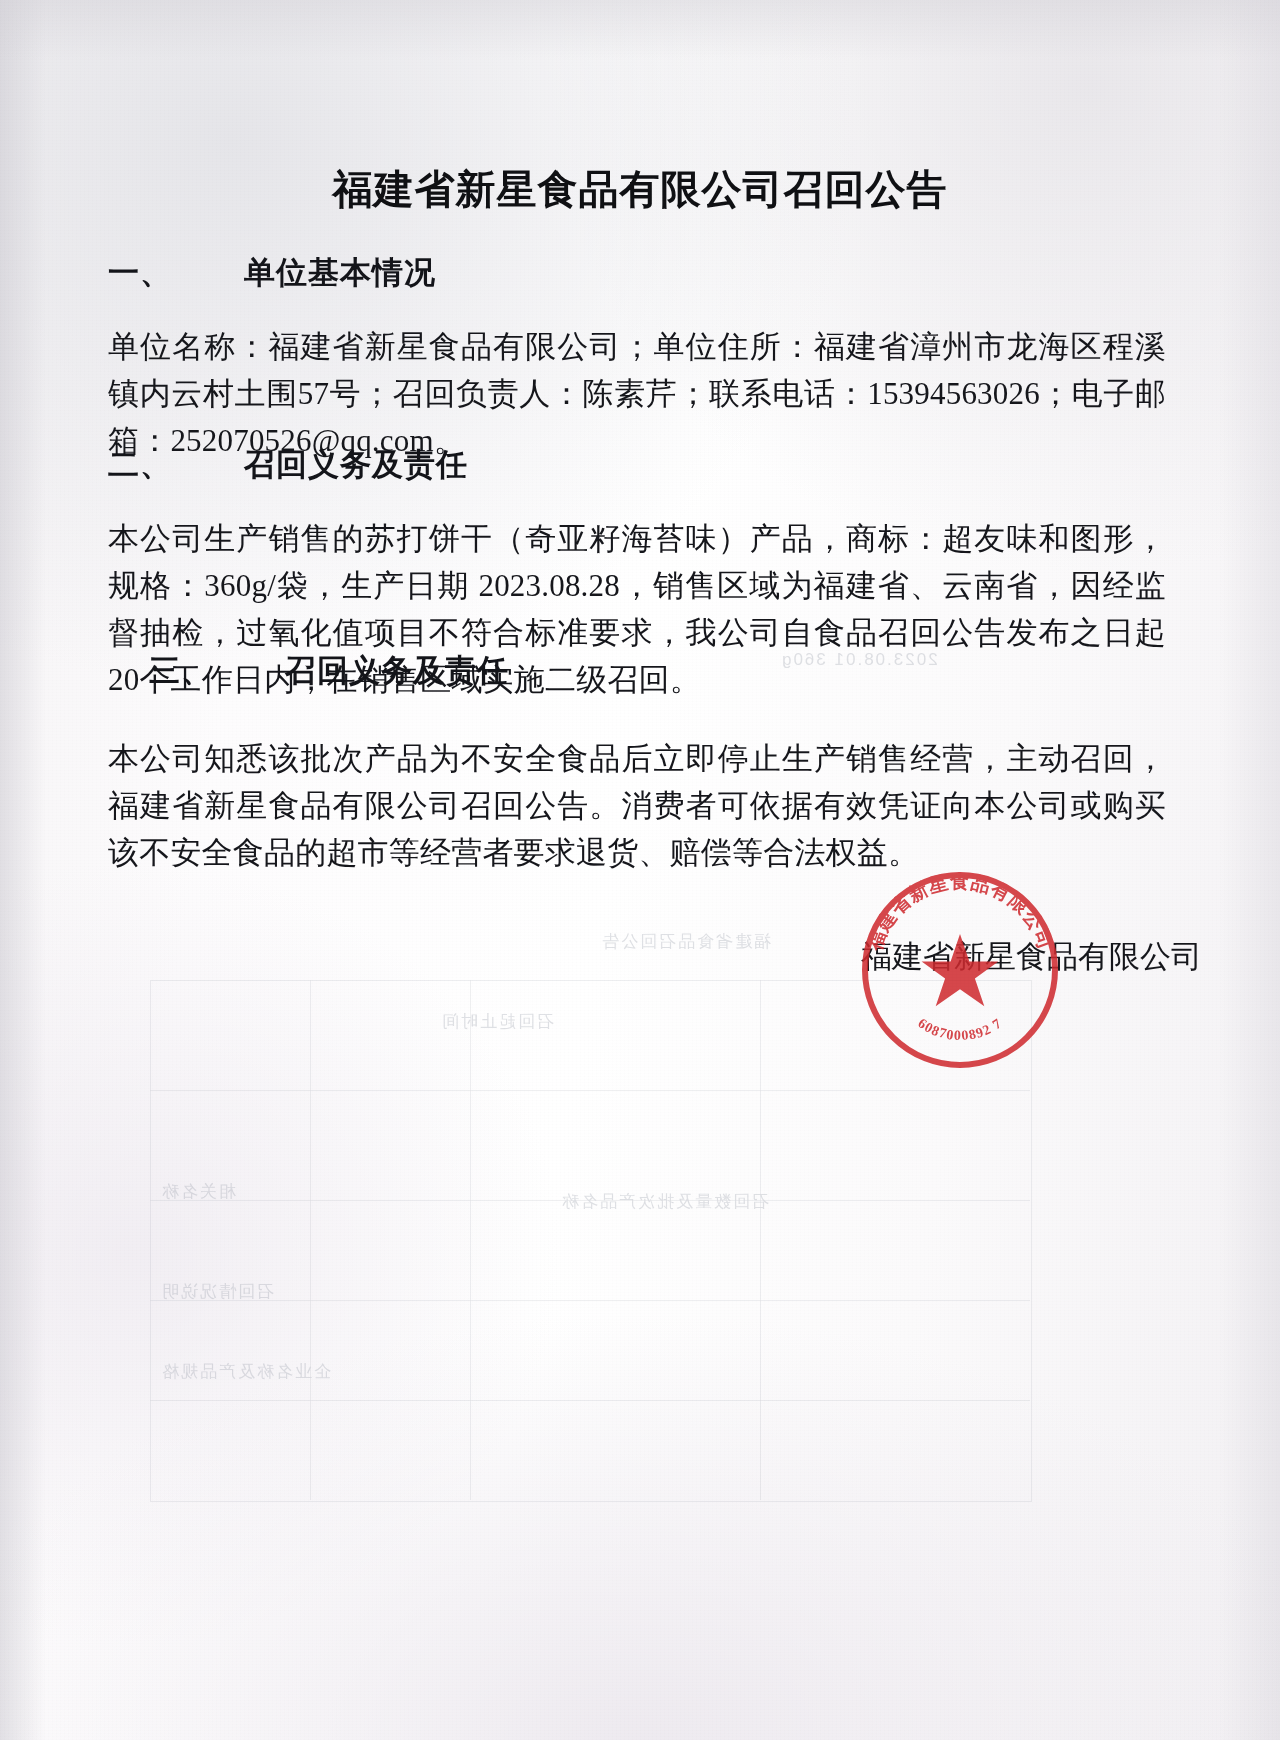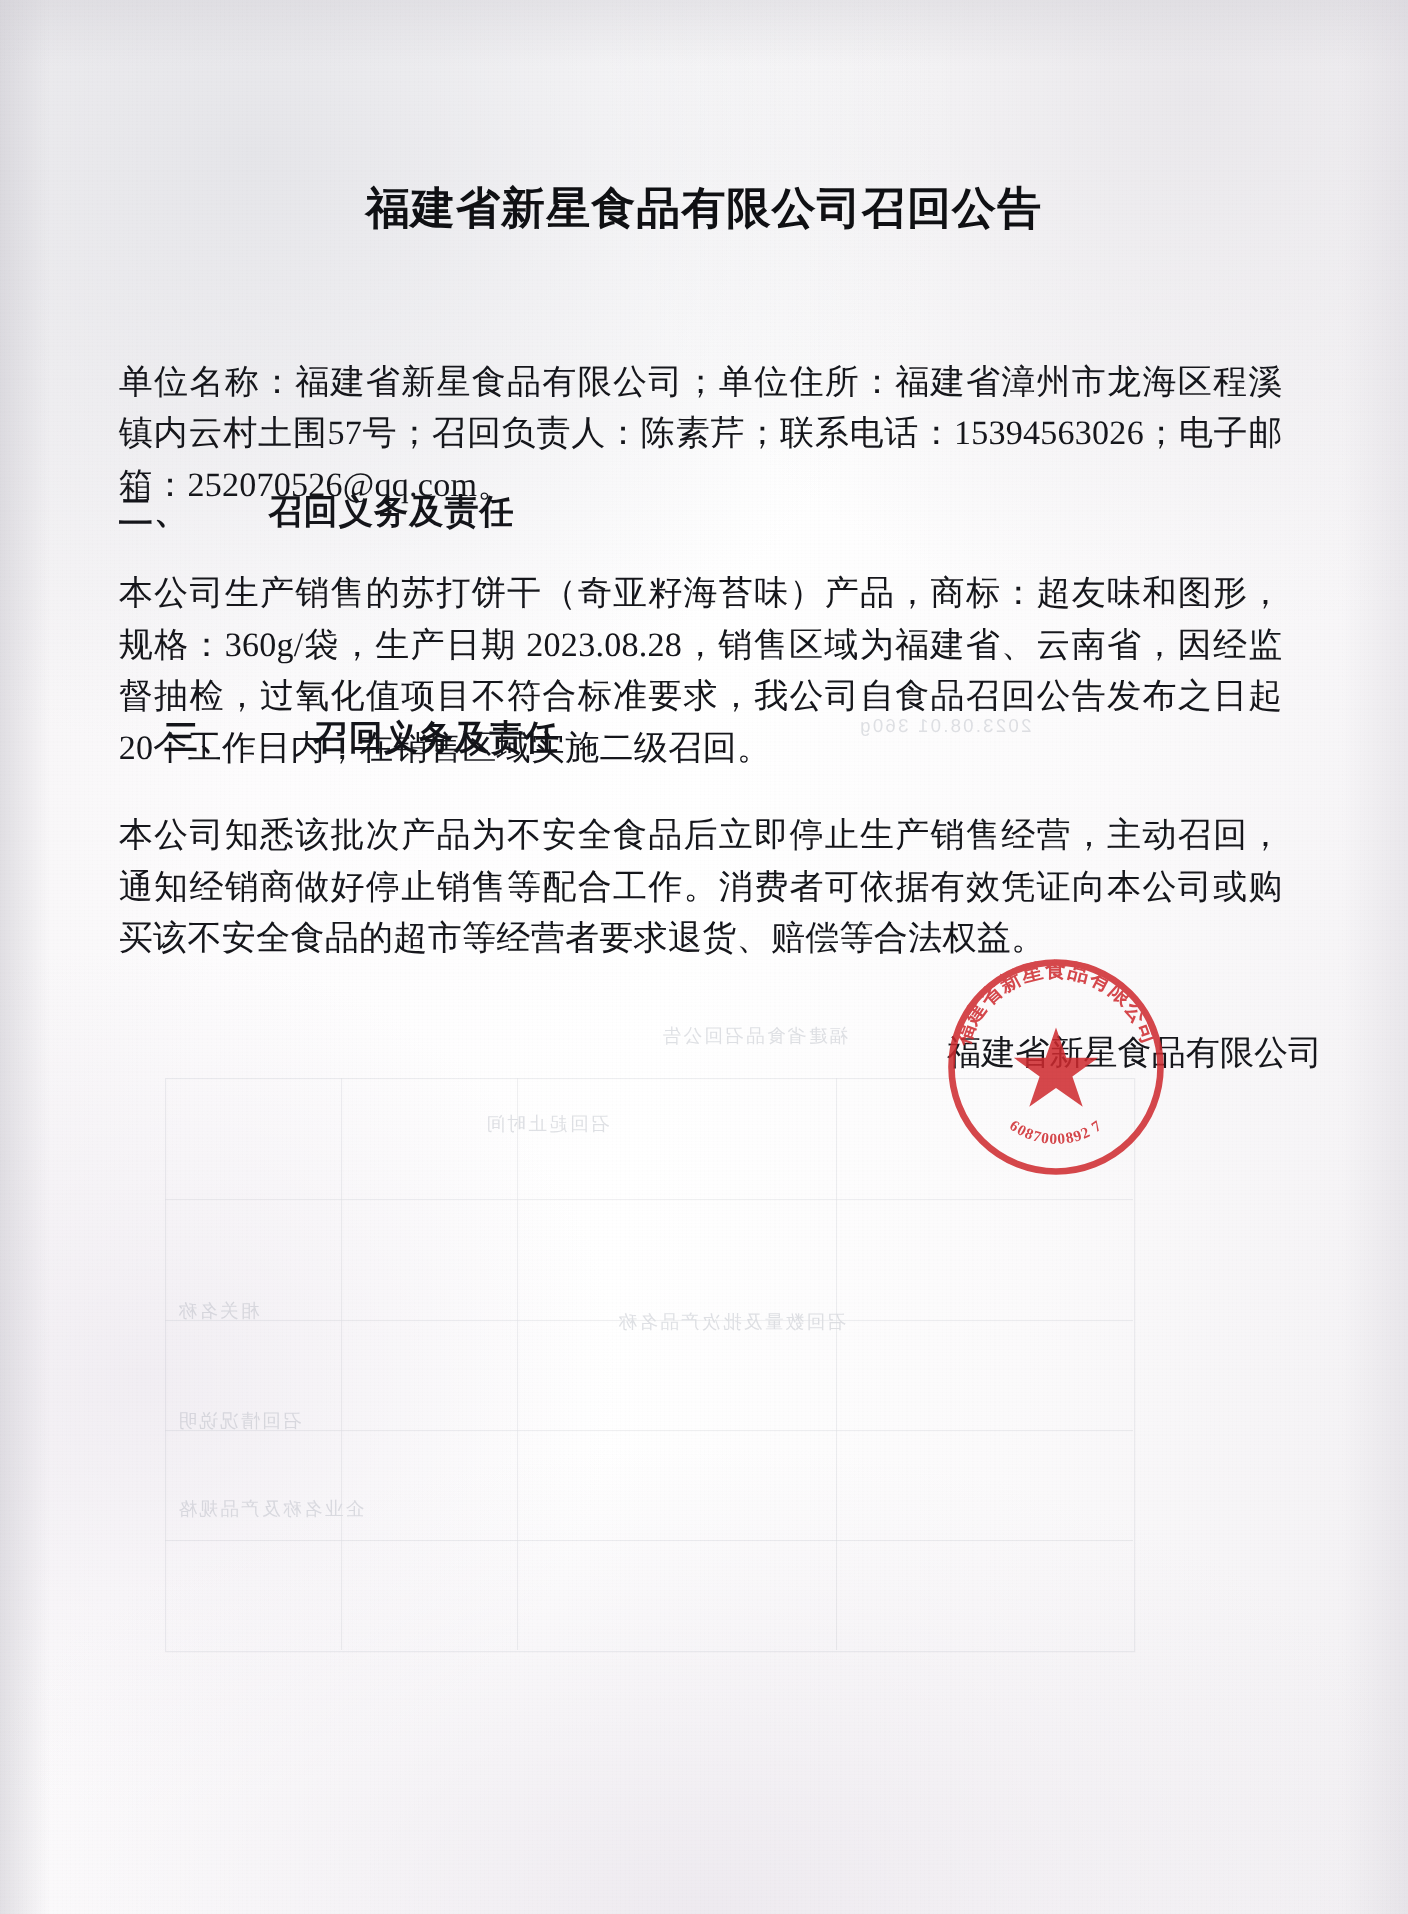--- a/index.html
+++ b/index.html
@@ -188,31 +188,34 @@
   </div>
 
   <div class="edge-shade-left"></div>
   <div class="edge-shade-top"></div>
   <div class="edge-shade-right"></div>
 
   <div class="doc">
 
     <div class="doc-title">福建省新星食品有限公司召回公告</div>
 
+    <div class="section" style="top: 252px;">
+      <div class="sec-heading"><span>一、</span><span style="display:inline-block;width:72px;"></span><span>单位基本情况</span></div>
+    </div>
     <div class="section sec-body" style="top: 310px;">单位名称：福建省新星食品有限公司；单位住所：福建省漳州市龙海区程溪镇内云村土围57号；召回负责人：陈素芹；联系电话：15394563026；电子邮箱：252070526@qq.com。</div>
 
     <div class="section" style="top: 444px;">
       <div class="sec-heading"><span>二、</span><span style="display:inline-block;width:72px;"></span><span>召回义务及责任</span></div>
     </div>
     <div class="section sec-body" style="top: 502px;">本公司生产销售的苏打饼干（奇亚籽海苔味）产品，商标：超友味和图形，规格：360g/袋，生产日期 2023.08.28，销售区域为福建省、云南省，因经监督抽检，过氧化值项目不符合标准要求，我公司自食品召回公告发布之日起20个工作日内，在销售区域实施二级召回。</div>
 
     <div class="section" style="top: 650px; margin-left: 41px;">
       <div class="sec-heading"><span>三、</span><span style="display:inline-block;width:72px;"></span><span>召回义务及责任</span></div>
     </div>
-    <div class="section sec-body" style="top: 722px;">本公司知悉该批次产品为不安全食品后立即停止生产销售经营，主动召回，通知经销商做好停止销售等配合工作。消费者可依据有效凭证向本公司或购买该不安全食品的超市等经营者要求退货、赔偿等合法权益。</div>
+    <div class="section sec-body" style="top: 722px;">本公司知悉该批次产品为不安全食品后立即停止生产销售经营，主动召回，福建省新星食品有限公司召回公告。消费者可依据有效凭证向本公司或购买该不安全食品的超市等经营者要求退货、赔偿等合法权益。</div>
 
     <div class="sign-block">
       <span class="sign-name">福建省新星食品有限公司</span>
     </div>
 
     <div class="seal">
       <svg width="216" height="216" viewBox="0 0 216 216" xmlns="http://www.w3.org/2000/svg">
         <defs>
           <path id="sealTopArc" d="M 26,108 A 82,82 0 0 1 190,108" fill="none"></path>
           <path id="sealBottomArc" d="M 38,108 A 70,70 0 0 0 178,108" fill="none"></path>

